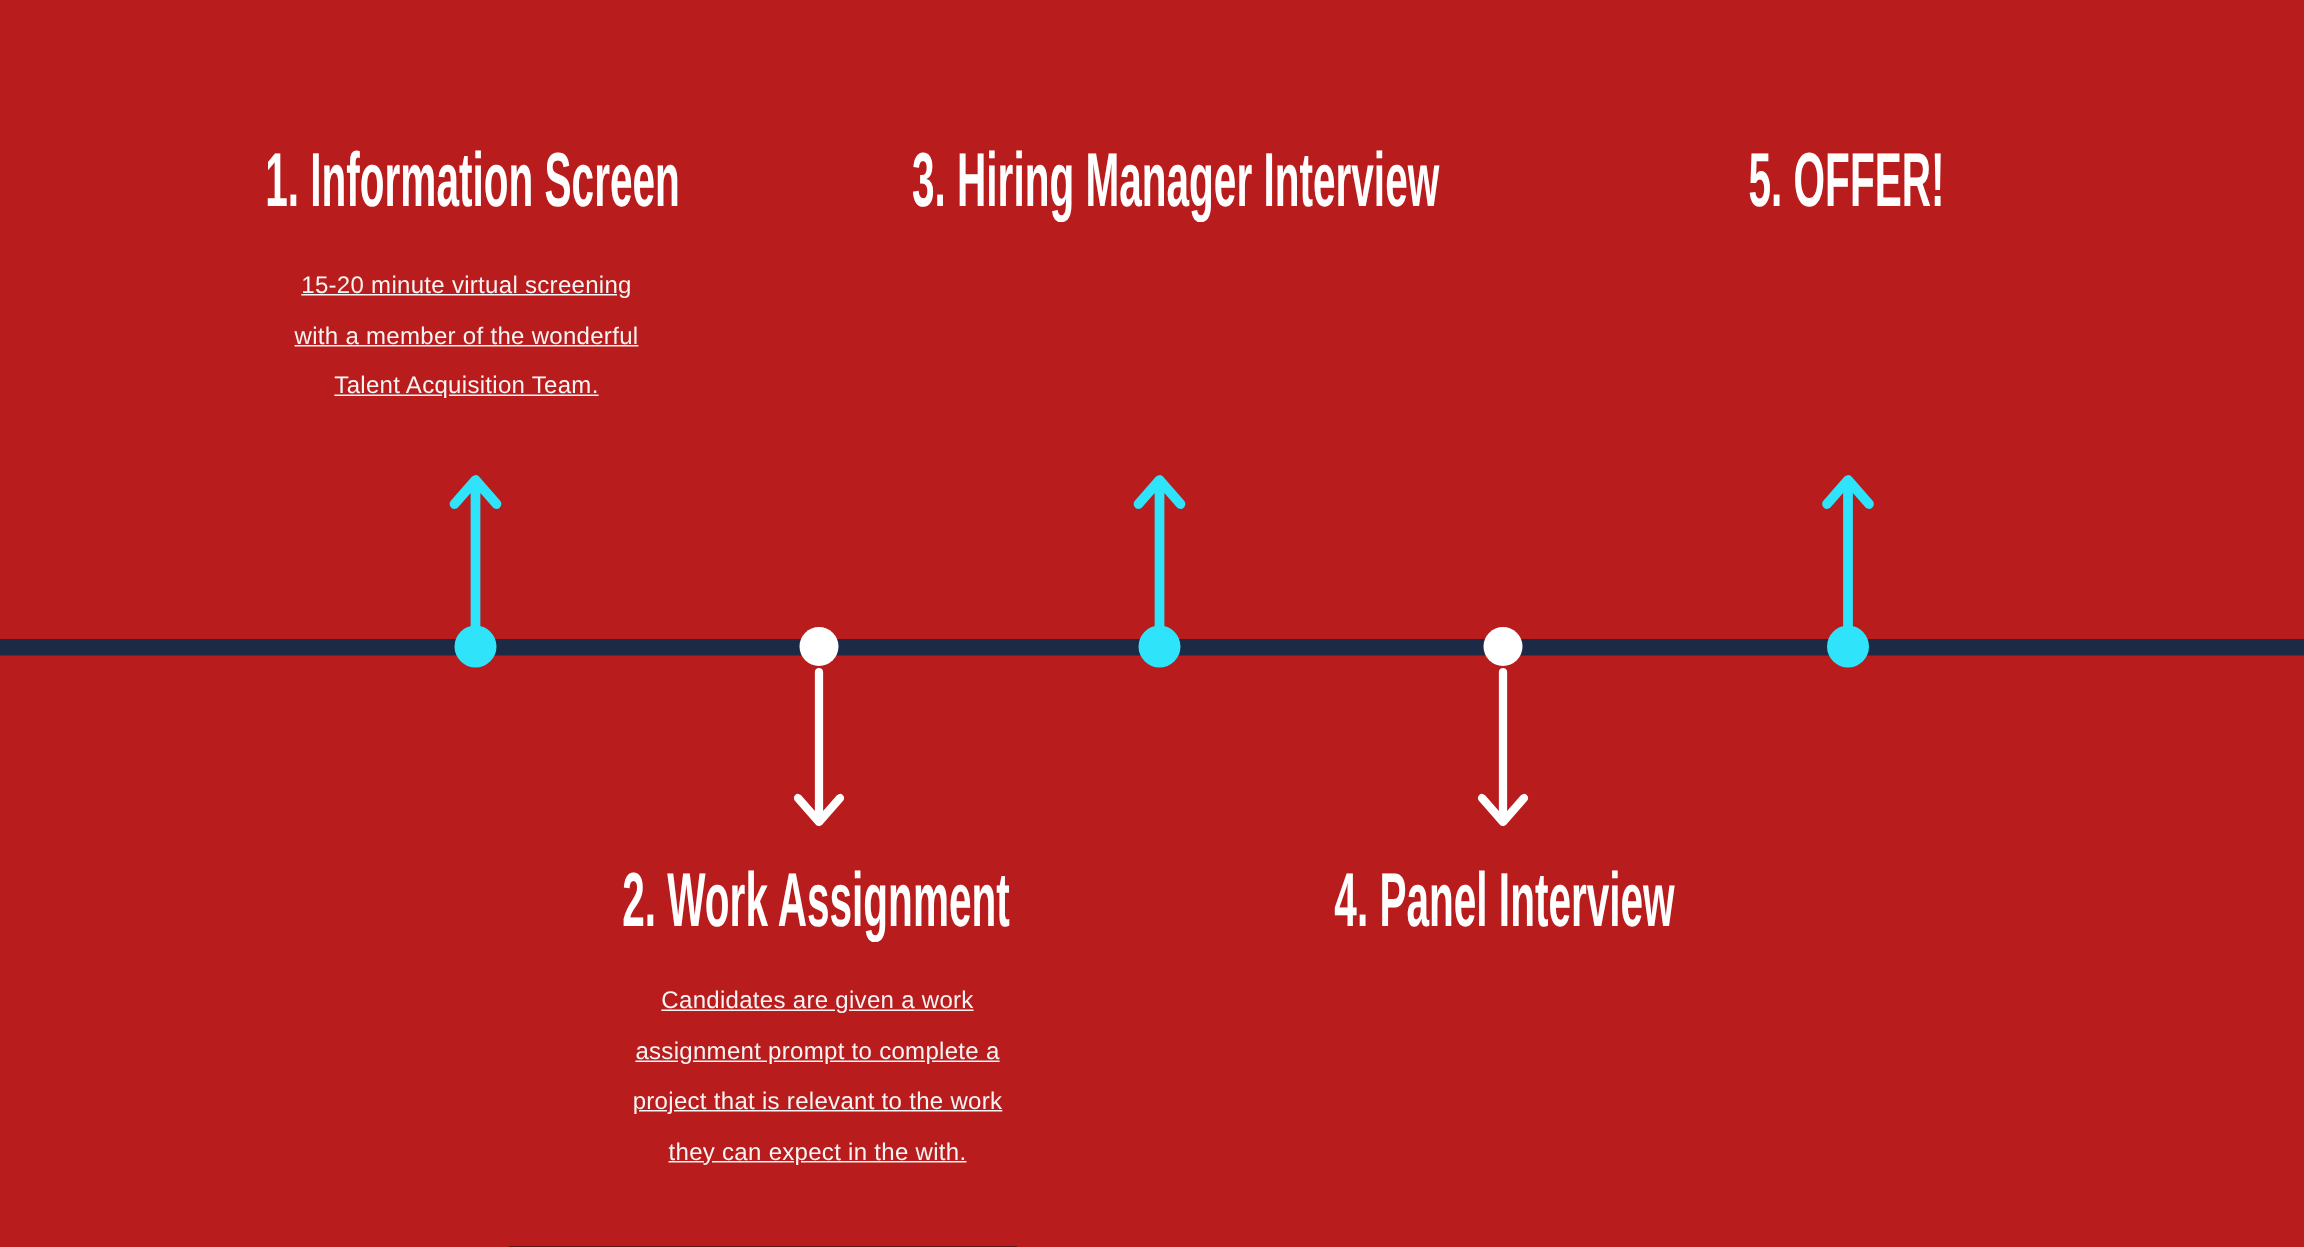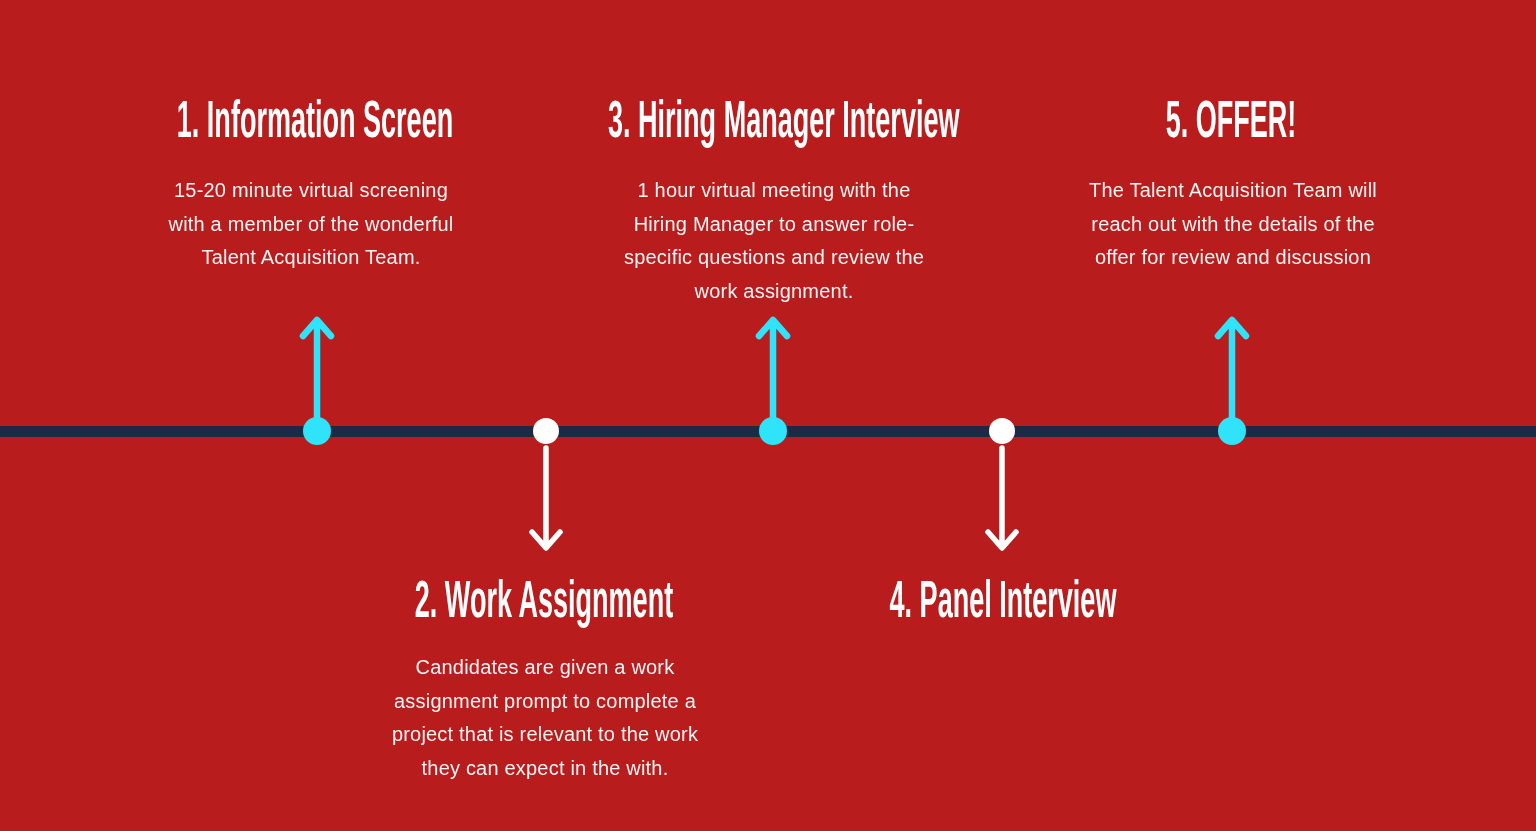--- a/index.html
+++ b/index.html
@@ -49,23 +49,24 @@
   .t5 { left: 931px; }
 
   
   .step-desc {
     position: absolute;
     width: 480px;
     margin: 0;
     text-align: center;
     white-space: pre-line;
     color: #f6f4f4;
-    font-size: 20px;
+    font-size: 16px;
     line-height: 33.5px;
     letter-spacing: 0.2px;
+    text-decoration: underline;
   }
   .d-top    { top: 174px; }
   .d-bottom { top: 651px; }
   .d1 { left: 71px;  }
   .d2 { left: 305px; }
   .d3 { left: 534px; }
   .d4 { left: 785px; }
   .d5 { left: 993px; }
 
   
@@ -115,37 +116,30 @@
   <p class="step-desc d-bottom d2">Candidates are given a work
 assignment prompt to complete a
 project that is relevant to the work
 they can expect in the with.</p>
   <svg class="arrow a-down a2" viewBox="0 0 44 118">
     <path d="M22 6 V104 M8 90 L22 106 L36 90" fill="none" stroke="#ffffff" stroke-width="5.5" stroke-linecap="round" stroke-linejoin="round"></path>
   </svg>
   <div class="dot white p2"></div>
 
   <h2 class="step-title t-top t3">3. Hiring Manager Interview</h2>
-  <p class="step-desc d-top d3">1 hour virtual meeting with the
-Hiring Manager to answer role-
-specific questions and review the
-work assignment.</p>
   <svg class="arrow a-up a3" viewBox="0 0 44 118">
     <path d="M22 112 V14 M8 28 L22 12 L36 28" fill="none" stroke="#2fe4fa" stroke-width="6.5" stroke-linecap="round" stroke-linejoin="round"></path>
   </svg>
   <div class="dot cyan p3"></div>
 
   <h2 class="step-title t-bottom t4">4. Panel Interview</h2>
   <svg class="arrow a-down a4" viewBox="0 0 44 118">
     <path d="M22 6 V104 M8 90 L22 106 L36 90" fill="none" stroke="#ffffff" stroke-width="5.5" stroke-linecap="round" stroke-linejoin="round"></path>
   </svg>
   <div class="dot white p4"></div>
 
   <h2 class="step-title t-top t5">5. OFFER!</h2>
-  <p class="step-desc d-top d5">The Talent Acquisition Team will
-reach out with the details of the
-offer for review and discussion</p>
   <svg class="arrow a-up a5" viewBox="0 0 44 118">
     <path d="M22 112 V14 M8 28 L22 12 L36 28" fill="none" stroke="#2fe4fa" stroke-width="6.5" stroke-linecap="round" stroke-linejoin="round"></path>
   </svg>
   <div class="dot cyan p5"></div>
 
 </div>
 
 </body></html>

